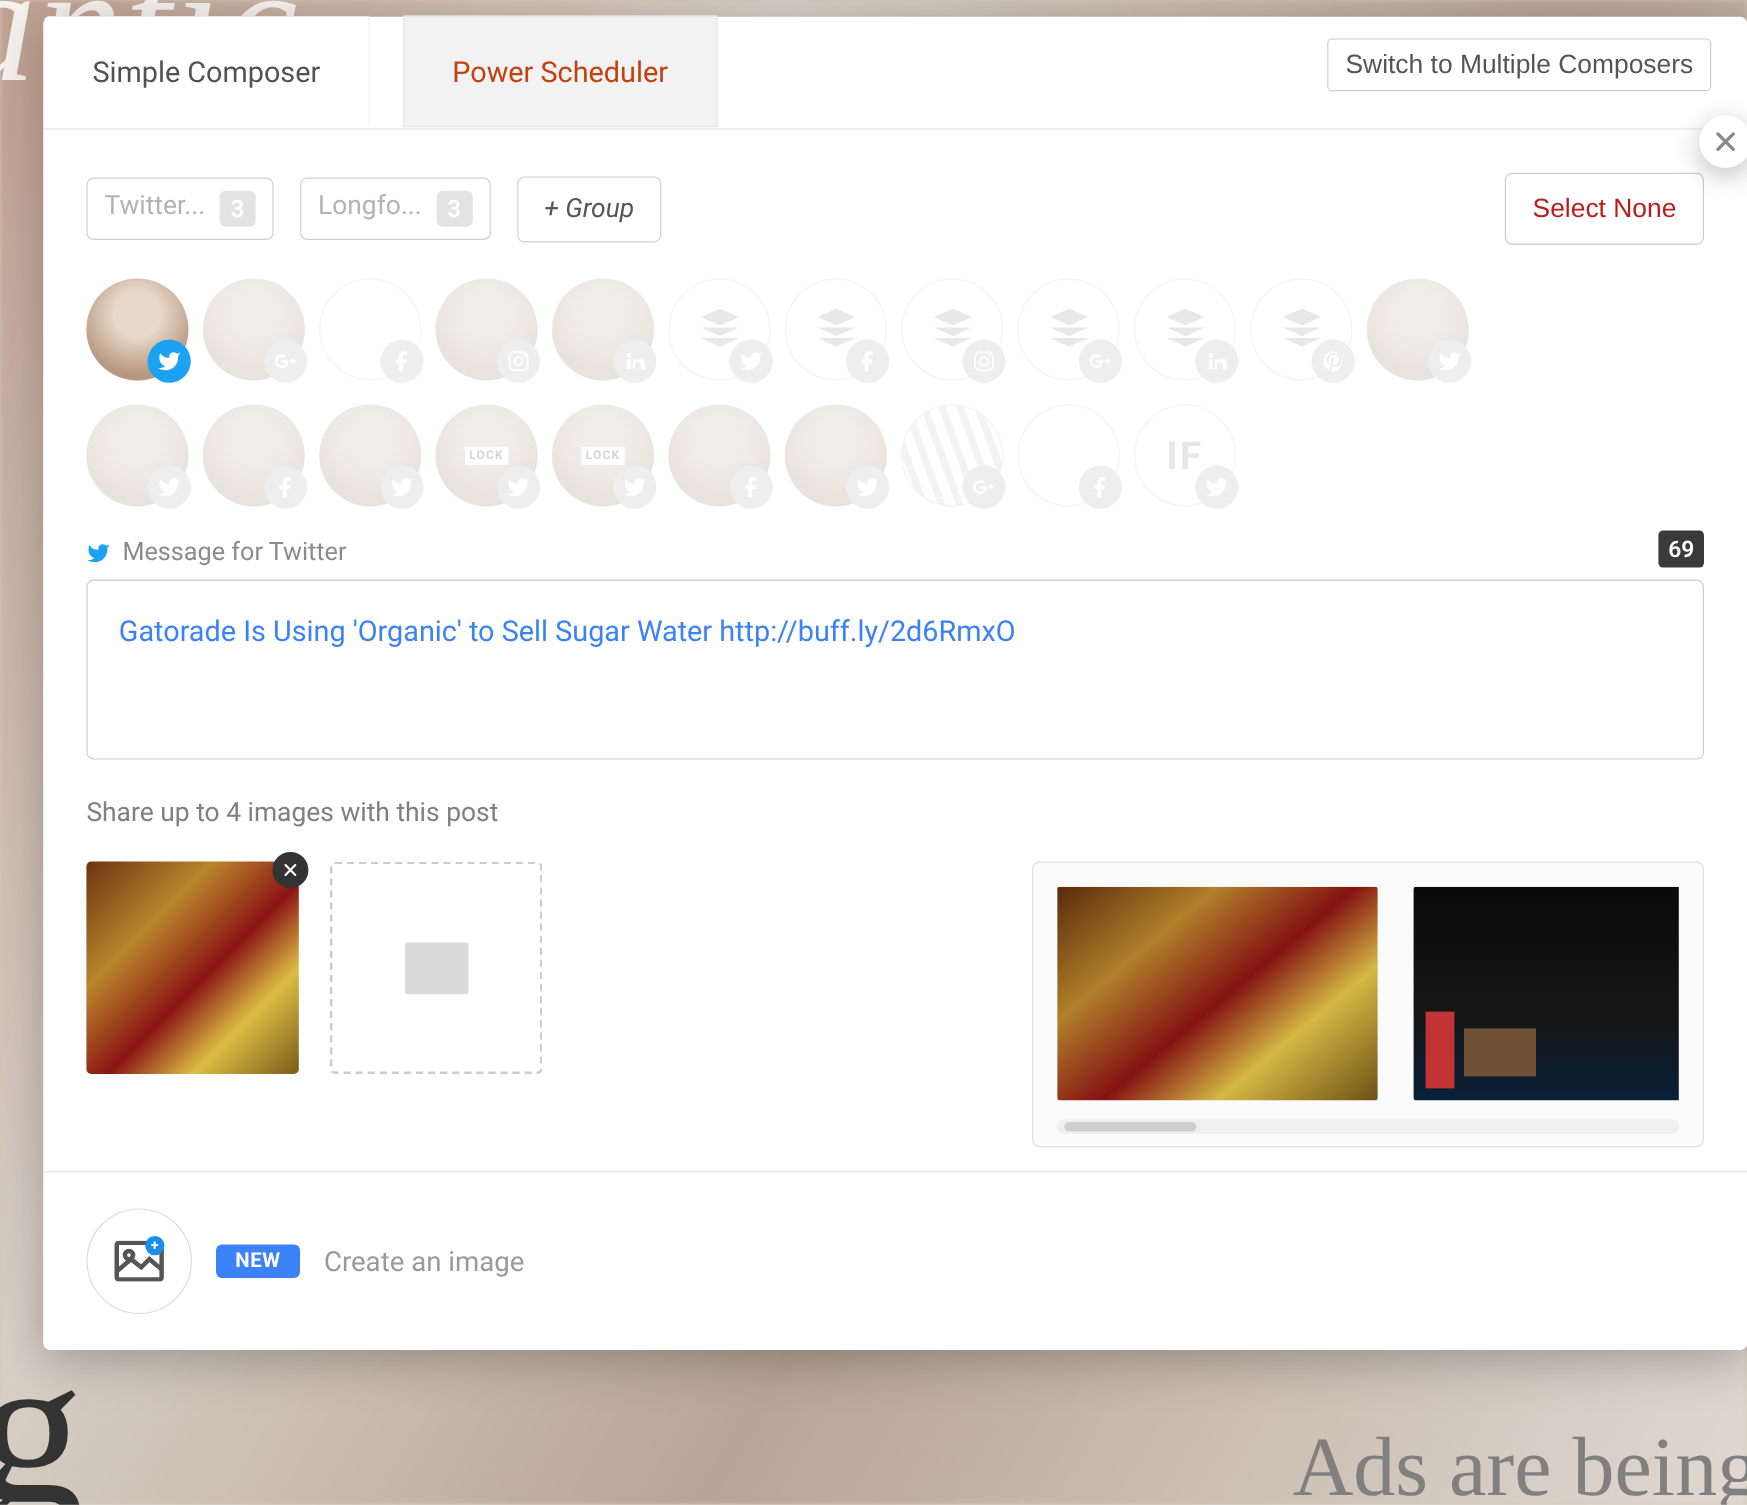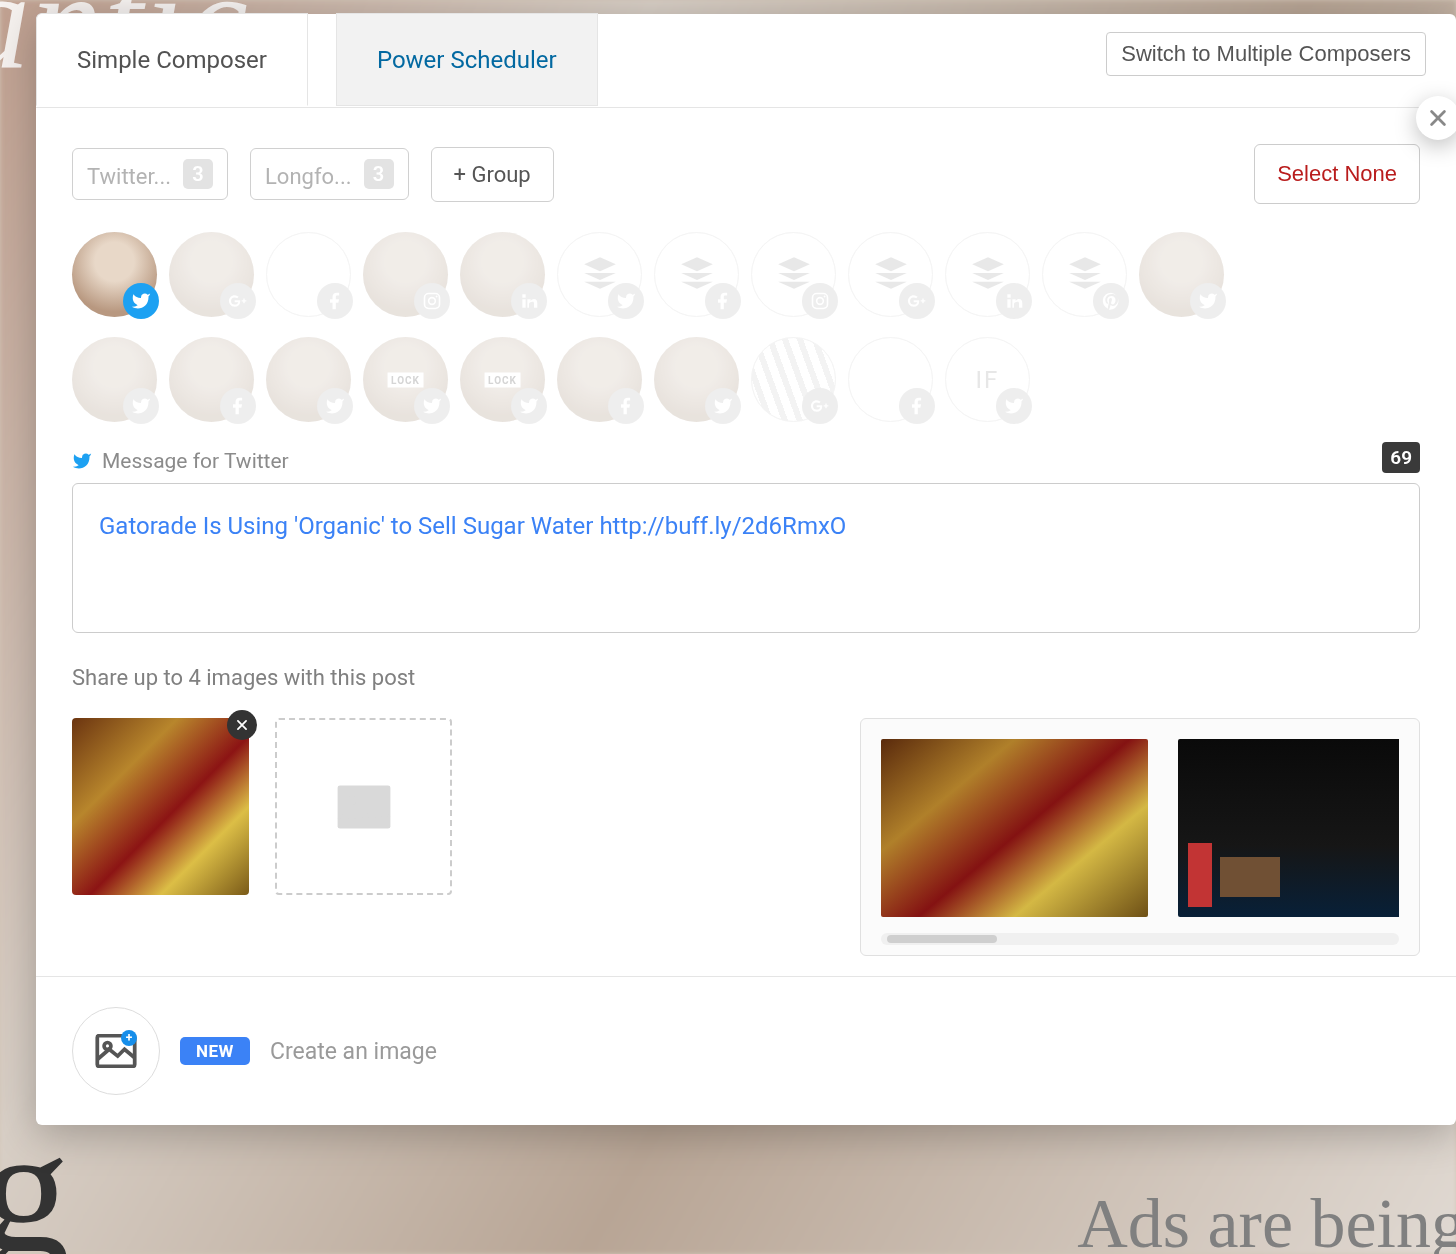--- a/index.html
+++ b/index.html
@@ -57,21 +57,21 @@
   position: relative;
   height: 93px;
   gap: 28px;
 }
 .tab {
   height: 93px;
   padding: 0 40px;
   display: flex;
   align-items: center;
   font-size: 24px;
-  color: #0369a1;
+  color: #c2410c;
   background: #f2f2f2;
   border: 1px solid #e5e5e5;
   cursor: pointer;
 }
 .tab.active {
   background: #fff;
   color: #525252;
   border: 1px solid #e5e5e5;
   border-bottom: 1px solid #fff;
   border-top-left-radius: 6px;
@@ -105,21 +105,21 @@
   border-top: 1px solid #e5e5e5;
 }
 .group-row {
   display: flex;
   gap: 22px;
   align-items: center;
   margin-bottom: 28px;
 }
 .group-pill {
   display: flex;
-  align-items: flex-end;
+  align-items: flex-start;
   gap: 12px;
   padding: 10px 14px;
   border: 1px solid #d0d0d0;
   border-radius: 6px;
   font-size: 22px;
   color: #b3b3b3;
   background: #fff;
   cursor: pointer;
 }
 .group-pill .count {
@@ -127,20 +127,21 @@
   color: #fff;
   border-radius: 5px;
   min-width: 30px; height: 30px;
   display: flex; align-items: center; justify-content: center;
   font-size: 20px;
   font-weight: 600;
 }
 .group-pill.add {
   color: #555; font-size: 22px;
   padding: 14px 22px;
+  font-style: italic;
 }
 .select-none {
   margin-left: auto;
   padding: 16px 22px;
   border: 1px solid #ccc;
   border-radius: 6px;
   background: #fff;
   font-size: 22px;
   color: #b91c1c;
   cursor: pointer;
@@ -591,21 +592,21 @@
         <div class="avatar dim">
           <div class="face" style="background: rgb(255, 255, 255); border: 1px solid rgb(224, 224, 224);"></div>
           <div class="badge">
             <svg viewBox="0 0 24 24">
               <path d="M13 22v-8h3l1-4h-4V7.5c0-1.2.3-2 2-2h2V2h-3c-3 0-5 1.8-5 5v3H6v4h3v8h4z"></path>
             </svg>
           </div>
         </div>
         <div class="avatar dim">
           <div class="face" style="background: rgb(255, 255, 255); border: 1px solid rgb(224, 224, 224); display: flex; align-items: center; justify-content: center;">
-            <span style="font-size:24px;font-weight:400;color:#bbb;letter-spacing:2px">IF</span>
+            <span style="font-size:32px;font-weight:700;color:#bbb;letter-spacing:2px">IF</span>
           </div>
           <div class="badge">
             <svg viewBox="0 0 24 24">
               <path d="M23 3a10.9 10.9 0 01-3.14 1.53 4.48 4.48 0 00-7.86 3v1A10.66 10.66 0 013 4s-4 9 5 13a11.64 11.64 0 01-7 2c9 5 20 0 20-11.5a4.5 4.5 0 00-.08-.83A7.72 7.72 0 0023 3z"></path>
             </svg>
           </div>
         </div>
       </div>
 
     <div class="message-header">

